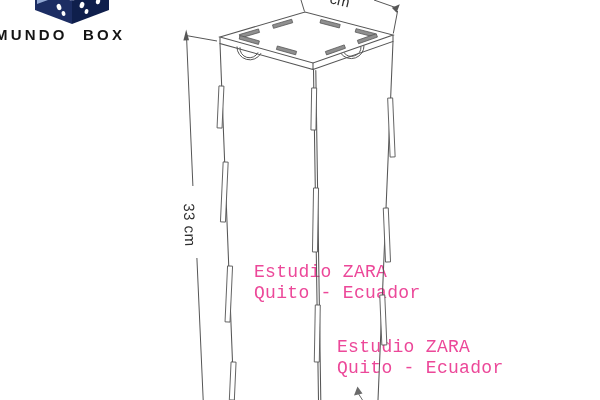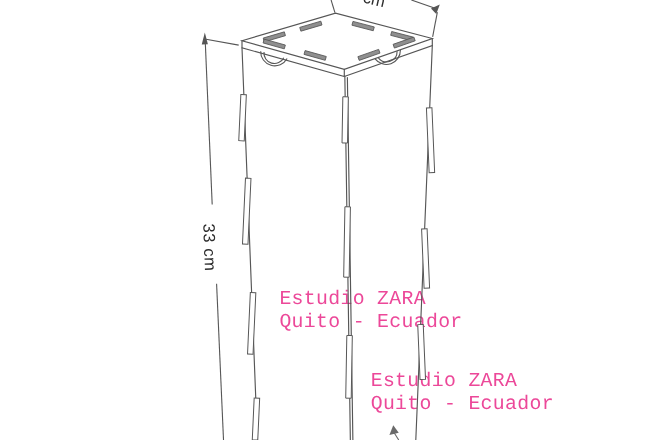--- a/index.html
+++ b/index.html
@@ -87,14 +87,30 @@
     </g>
     <polygon points="399.8,4.2 391.8,7.8 396.6,12.8" fill="#565656"></polygon>
 
     <polygon points="354,395.5 362.5,393.5 357.5,386.5" fill="#6a6a6a"></polygon>
     <path d="M358,393 L362.5,400" stroke="#6a6a6a" stroke-width="1" fill="none"></path>
   </svg>
 
   <div class="dim-label dim-height">33 cm</div>
   <div class="dim-label dim-top">cm</div>
 
+  <div class="logo">
+    <svg width="88" height="26" viewBox="0 0 88 26">
+      <polygon points="7,-13 44,-27 81,-13 44,1" fill="#2a3d76"></polygon>
+      <polygon points="7,-13 44,1 44,24 7,10" fill="#1c2d63"></polygon>
+      <polygon points="44,1 81,-13 81,10 44,24" fill="#0f1f4c"></polygon>
+      <polygon points="9,4 20,0 9,-3" fill="#93a9d4"></polygon>
+      <g fill="#ffffff">
+        <ellipse cx="31" cy="7" rx="2.3" ry="3.2" transform="rotate(-15 31 7)"></ellipse>
+        <ellipse cx="35.5" cy="13.5" rx="1.9" ry="2.6" transform="rotate(-15 35.5 13.5)"></ellipse>
+        <ellipse cx="54" cy="5" rx="2.3" ry="3.2" transform="rotate(15 54 5)"></ellipse>
+        <ellipse cx="58.5" cy="11.5" rx="1.9" ry="2.6" transform="rotate(15 58.5 11.5)"></ellipse>
+        <ellipse cx="70" cy="1.5" rx="2.1" ry="2.8" transform="rotate(15 70 1.5)"></ellipse>
+      </g>
+    </svg>
+    <div class="brand">MUNDO BOX</div>
+  </div>
 
 </div>
 
 </body></html>

